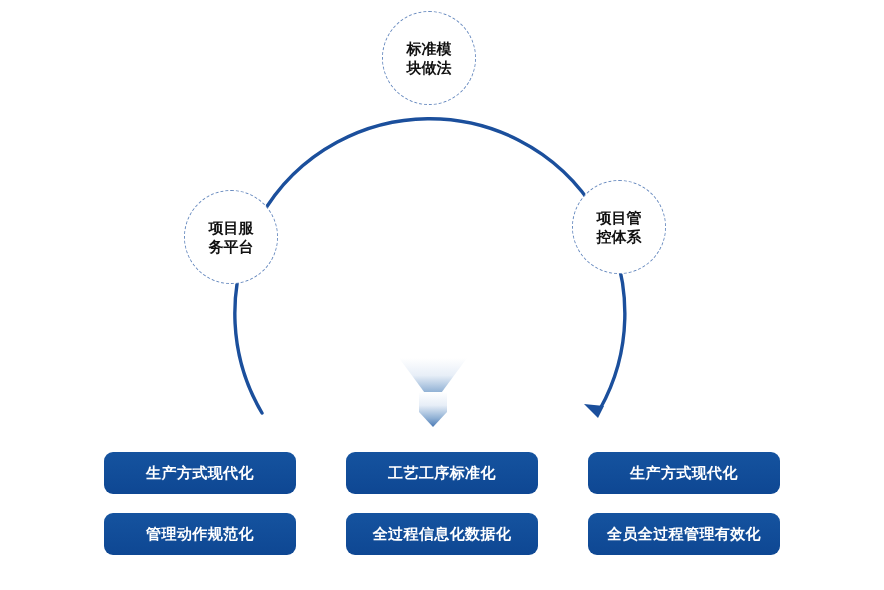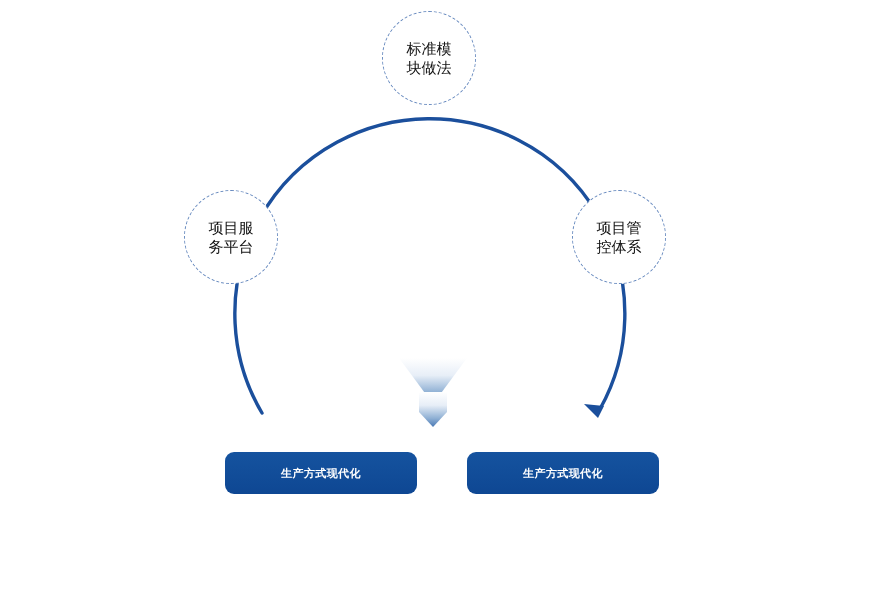--- a/index.html
+++ b/index.html
@@ -90,28 +90,28 @@
     background: #ffffff;
     border: 1px dashed #6a8cc0;
     display: flex;
     align-items: center;
     justify-content: center;
     z-index: 4;
   }
   .node-label {
     color: #111111;
     font-size: 15px;
-    font-weight: normal;
+    font-weight: bold;
     line-height: 1.28;
     text-align: center;
     white-space: pre-line;
   }
   #node-top   { left: 382px; top: 11px; }
   #node-left  { left: 184px; top: 190px; }
-  #node-right { left: 572px; top: 190px; }
+  #node-right { left: 572px; top: 180px; }
 
   
   .outcomes {
     position: absolute;
     left: 0;
     top: 452px;
     width: 884px;
   }
   .outcome-row {
     display: flex;
@@ -122,21 +122,21 @@
   .outcome-box {
     width: 192px;
     height: 42px;
     border-radius: 9px;
     background: #0f4c9a;
     background: linear-gradient(180deg, #15539f 0%, #0e4793 100%);
     display: flex;
     align-items: center;
     justify-content: center;
     color: #ffffff;
-    font-size: 11px;
+    font-size: 15px;
     font-weight: bold;
     letter-spacing: 0.4px;
   }
 </style>
 </head>
 <body>
 
 <div id="canvas">
 
   <svg id="cycle-svg" viewBox="0 0 884 590">
@@ -170,17 +170,23 @@
   </div>
 
   <div class="node" id="node-right">
     <div class="node-label">项目管
 控体系</div>
   </div>
 
   <div class="outcomes">
     <div class="outcome-row">
       <div class="outcome-box">生产方式现代化</div>
+      <div class="outcome-box">工艺工序标准化</div>
       <div class="outcome-box">生产方式现代化</div>
+    </div>
+    <div class="outcome-row">
+      <div class="outcome-box">管理动作规范化</div>
+      <div class="outcome-box">全过程信息化数据化</div>
+      <div class="outcome-box">全员全过程管理有效化</div>
     </div>
   </div>
 
 </div>
 
 </body></html>

